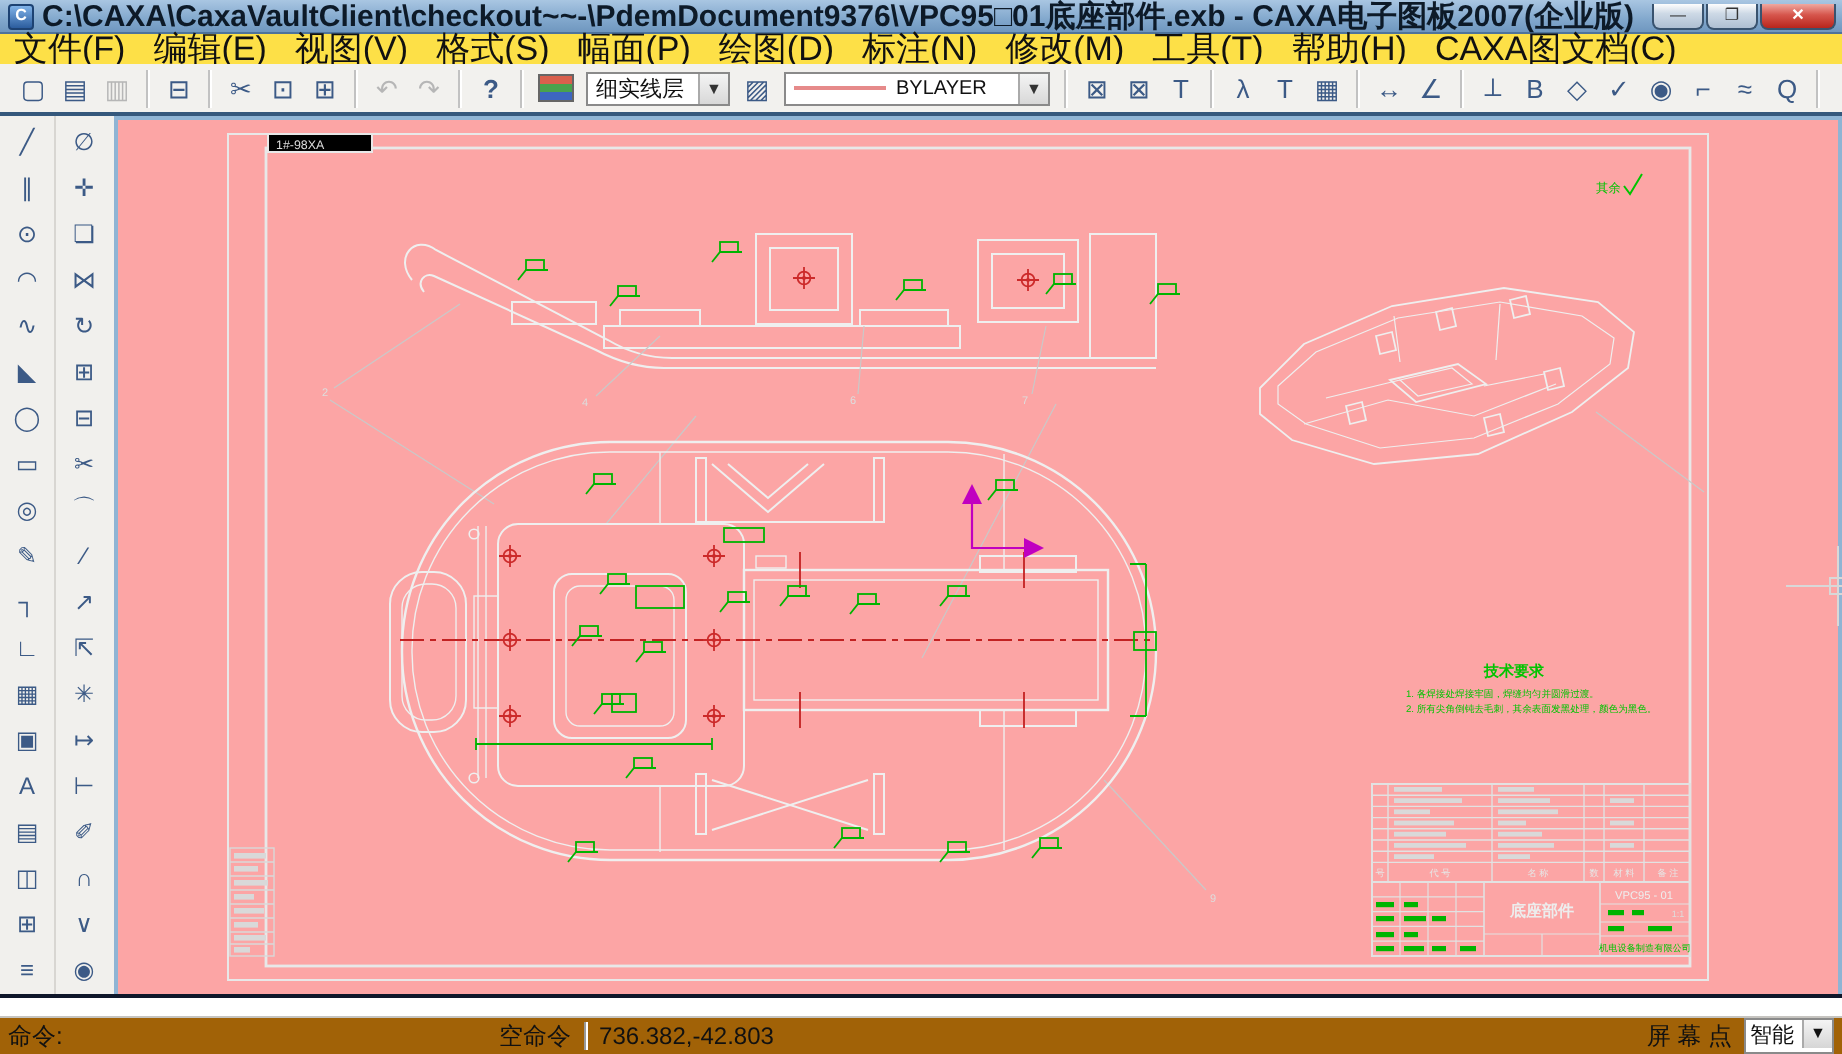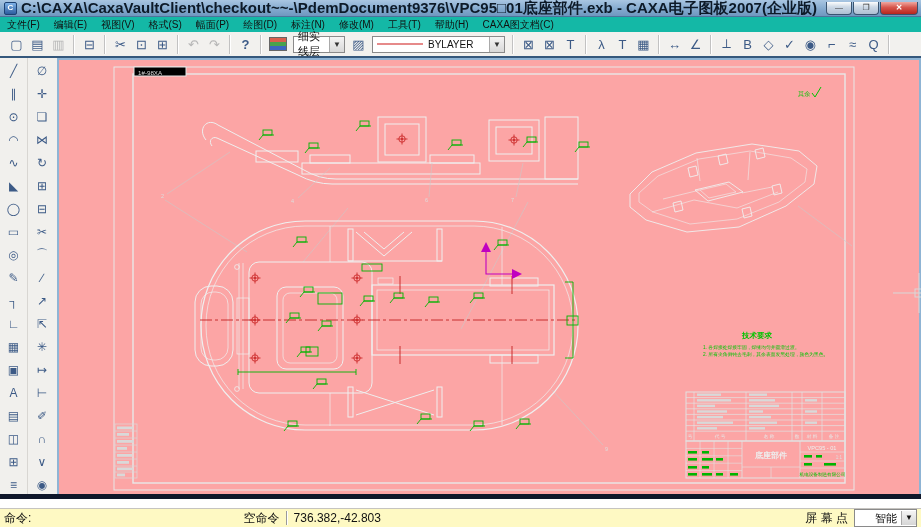--- a/index.html
+++ b/index.html
@@ -13,22 +13,22 @@
   .appicon{width:11px;height:11px;border-radius:2px;margin:0 4px 0 1px;
     background:linear-gradient(#7fb2e8,#2c5d9e);border:1px solid #1d4273;
     color:#fff;font-size:8px;line-height:10px;text-align:center;font-weight:bold}
   .apptitle{font-size:15px;font-weight:bold;color:#0d1a28;white-space:nowrap;overflow:hidden;flex:1}
   .winbtns{display:flex;margin-left:4px}
   .winbtns span{width:26px;height:13px;margin-left:1px;border:1px solid #39536f;border-top:none;
     border-radius:0 0 4px 4px;background:linear-gradient(#fdfdfd,#cdd9e6 40%,#aebfd2);
     color:#333;font-size:8px;line-height:12px;text-align:center;box-sizing:border-box}
   .winbtns span:last-child{background:linear-gradient(#f0a8a0,#d6564d 45%,#b8251c);color:#fff;width:38px;font-weight:bold}
   
-  .menubar{position:absolute;left:0;top:17px;right:0;height:15px;background:#14b8a6;
-    border-bottom:1px solid #d9d7d2;display:flex;align-items:center;font-size:10px;color:#111}
+  .menubar{position:absolute;left:0;top:17px;right:0;height:15px;background:#fde047;
+    border-bottom:1px solid #d9d7d2;display:flex;align-items:center;font-size:17px;color:#111}
   .menubar span{padding:0 7px}
   
   .toolbar{position:absolute;left:0;top:32px;right:0;height:26px;background:#f2f1ee;
     border-bottom:2px solid #35587c;display:flex;align-items:center;padding-left:6px;box-sizing:border-box}
   .icon{width:21px;height:19px;display:inline-flex;align-items:center;justify-content:center;
     font-size:13px;color:#3c5a86}
   .icon.disabled{color:#b6b6b6}
   .tsep{width:1px;height:19px;background:#c2c2c2;border-right:1px solid #fff;margin:0 4px}
   .combo{display:flex;align-items:center;background:#fff;border:1px solid #8a8a8a;height:17px;
     font-size:11px;color:#111;padding-left:4px;margin:0 3px;box-sizing:border-box}
@@ -42,26 +42,26 @@
   .palette{position:absolute;left:0;top:0;bottom:0;width:57px;background:#f1f0ed;
     border-right:1px solid #b9c6d2;display:flex}
   .pcol{width:28px;display:flex;flex-direction:column;align-items:center;padding-top:1px;box-sizing:border-box}
   .pcol:first-child{border-right:1px solid #d8d6d2}
   .pcol .icon{height:23px;width:24px;font-size:12px}
   .canvas{position:absolute;left:57px;top:0;right:0;bottom:0;background:#fca5a5;
     box-shadow:inset 0 0 0 2px #8fb4d4}
   .canvas svg{position:absolute;inset:0}
   svg text{font-family:"Liberation Sans",sans-serif}
   
-  .statusbar{position:absolute;left:0;bottom:0;right:0;height:28px;background:#fef9c3;border-top:5px solid #0f172a}
+  .statusbar{position:absolute;left:0;bottom:0;right:0;height:28px;background:#a16207;border-top:2px solid #0f172a}
   .cmdline{height:9px;background:#fff;border-bottom:1px solid #c6c4c0}
   .statusrow{height:18px;display:flex;align-items:center;font-size:12px;color:#111;padding:0 4px}
   .ssep{width:1px;height:14px;background:#9a9a9a;border-right:1px solid #fff;margin:0 6px}
-  .mode{display:flex;align-items:center;background:#fff;border:1px solid #8a8a8a;height:16px;
-    padding-left:20px;font-size:11px;margin-left:6px}
+  .mode{display:flex;align-items:flex-start;background:#fff;border:1px solid #8a8a8a;height:16px;
+    padding-left:2px;font-size:11px;margin-left:6px}
   .mode .arrow{width:14px;height:14px;background:linear-gradient(#f4f4f4,#d6d6d6);
     border-left:1px solid #aaa;font-size:8px;line-height:14px;text-align:center;margin-left:4px}
   .grow{flex:1}
 </style>
 </head>
 <body>
 
 <div class="titlebar">
   <div class="appicon">C</div>
   <div class="apptitle">C:\CAXA\CaxaVaultClient\checkout~~-\PdemDocument9376\VPC95□01底座部件.exb - CAXA电子图板2007(企业版)</div>
@@ -106,21 +106,21 @@
   <span style="display:flex">
       <span class="icon disabled">↶</span>
       <span class="icon disabled">↷</span>
     </span>
   <span class="tsep"></span>
   <span style="display:flex;color:#a99a00;font-weight:bold">
       <span class="icon">?</span>
     </span>
   <span class="tsep"></span>
   <span class="layers-icon"></span>
-  <span class="combo" style="width:52px">
+  <span class="combo" style="width:72px">
     <span style="flex:1">细实线层</span>
     <span class="arrow">▼</span>
   </span>
   <span class="icon">▨</span>
   <span class="combo" style="width:133px">
     <span class="redline"></span>
     <span style="flex:1;font-size:10px">BYLAYER</span>
     <span class="arrow">▼</span>
   </span>
   <span class="tsep"></span>

